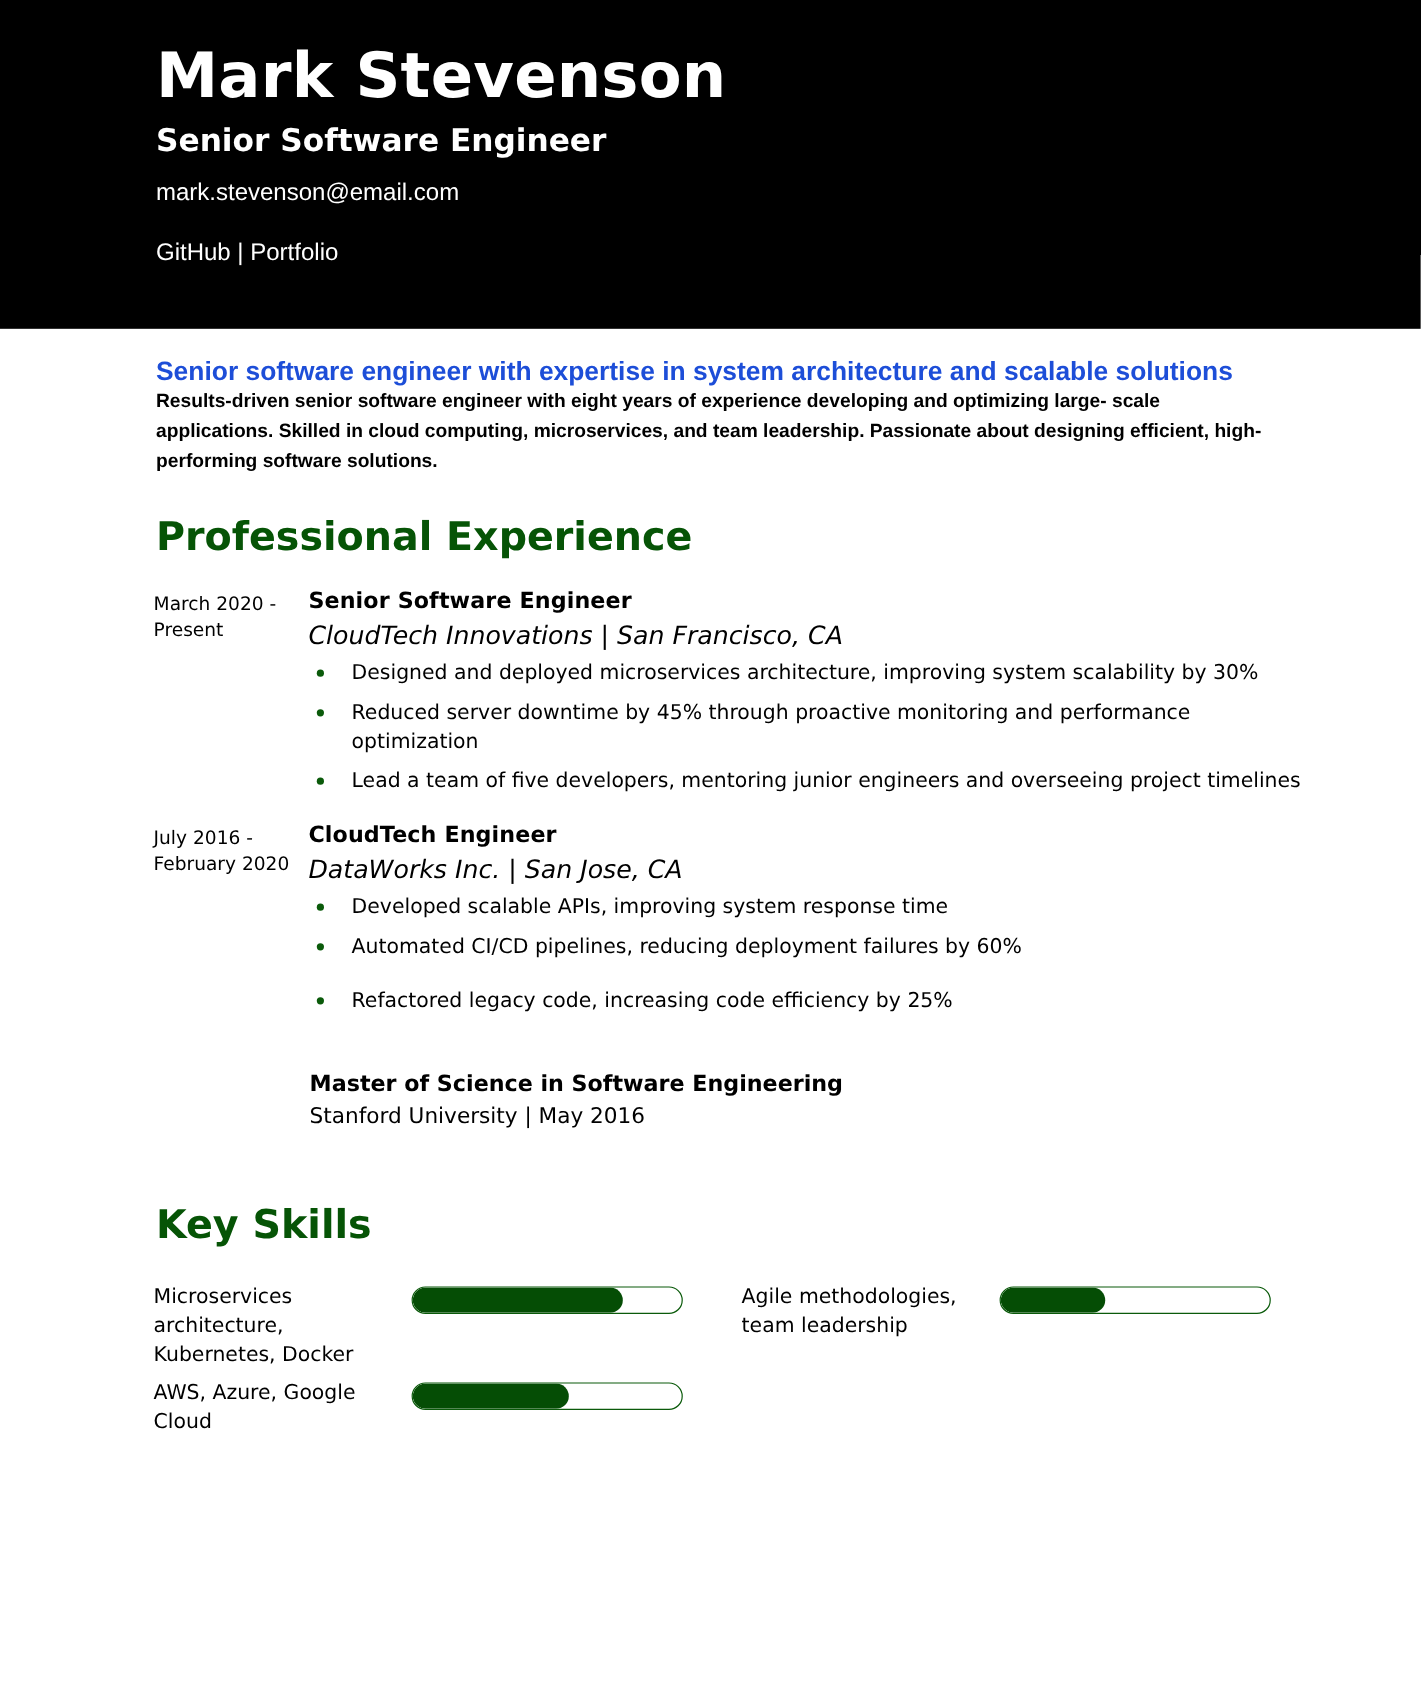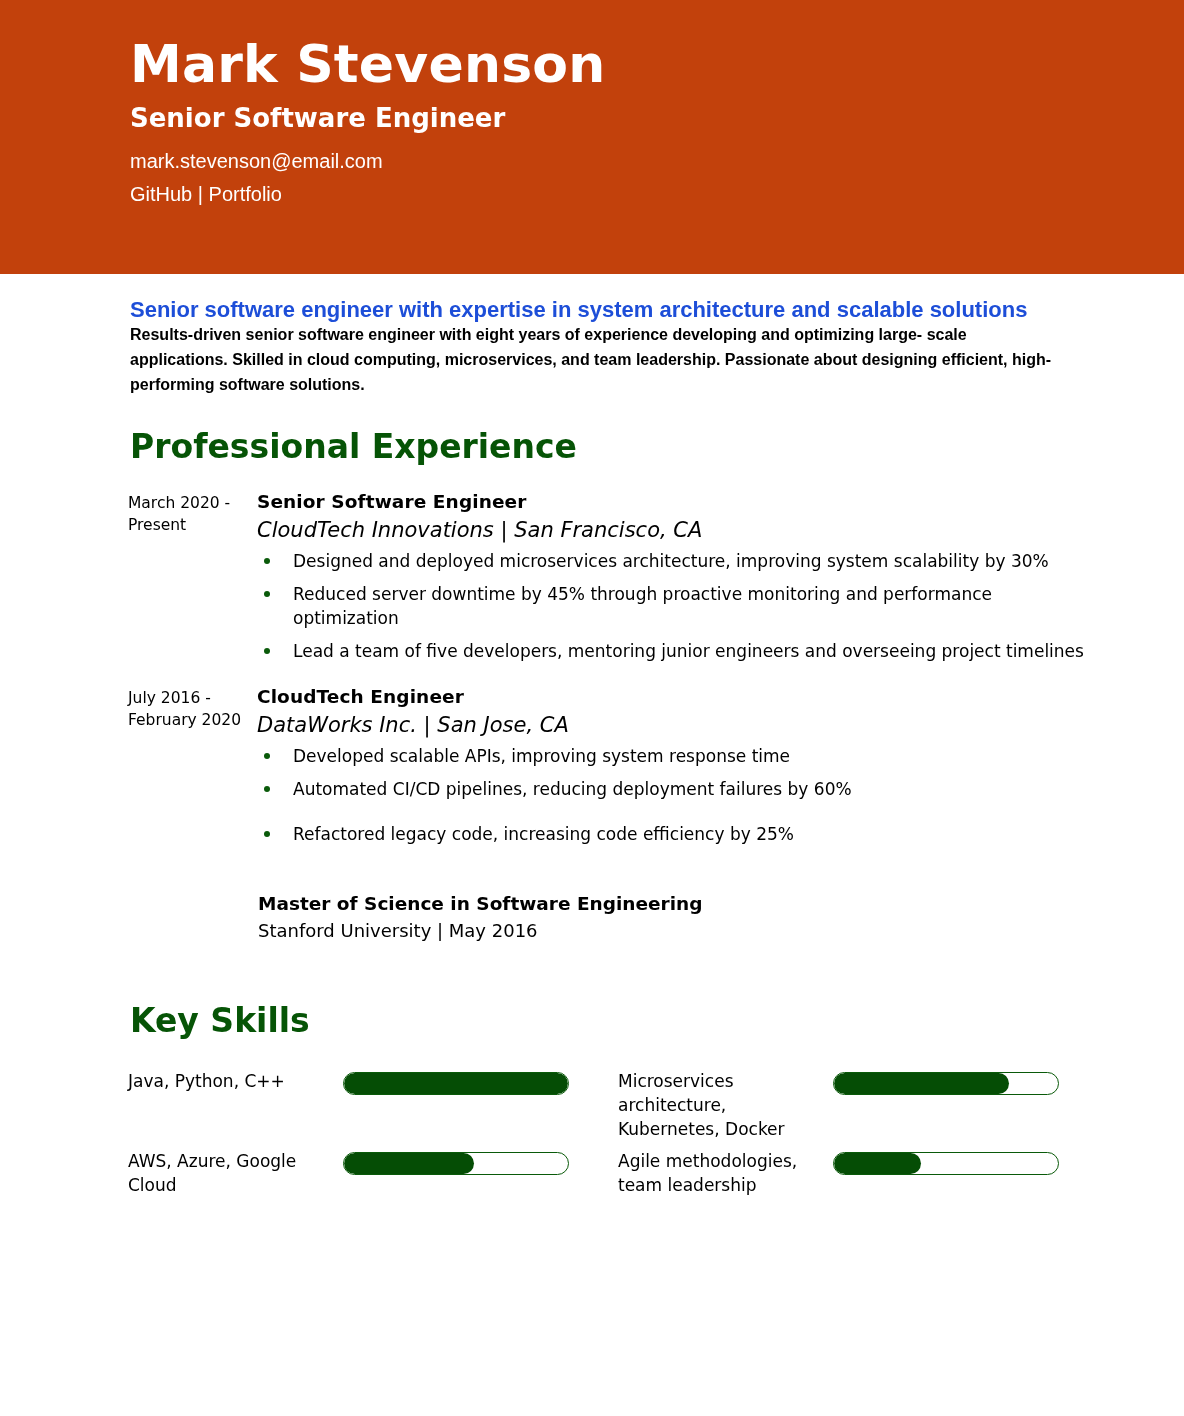--- a/index.html
+++ b/index.html
@@ -48,21 +48,21 @@
     font-family: "Liberation Sans", sans-serif;
     font-size: 20px;
     line-height: 31px;
     color: #ffffff;
   }
   .links-line {
     font-family: "Liberation Sans", sans-serif;
     font-size: 20px;
     line-height: 28px;
     color: #ffffff;
-    margin-top: 3px;
+    margin-top: 20px;
   }
 
   
   .body-wrap {
     padding: 0 0 0 0;
   }
 
   .summary {
     padding: 24px 130px 0 130px;
   }
@@ -223,21 +223,21 @@
     bottom: 0;
     background: #054d05;
     border-radius: 12px;
   }
 </style>
 </head>
 <body>
 
 <div class="page">
 
-  <div class="header" style="background: #c2410c;">
+  <div class="header" style="background: #000000;">
     <div class="name">Mark Stevenson</div>
     <div class="job-title">Senior Software Engineer</div>
     <div class="contact-line">mark.stevenson@email.com</div>
     <div class="links-line">GitHub | Portfolio</div>
   </div>
 
   <div class="body-wrap">
 
     <div class="summary">
       <div class="summary-head">Senior software engineer with expertise in system architecture and scalable solutions</div>
@@ -285,45 +285,39 @@
         <div class="edu-degree">Master of Science in Software Engineering</div>
         <div class="edu-school">Stanford University | May 2016</div>
       </div>
     </div>
 
     <div class="skills-section">
       <div class="section-title" style="color: rgb(6, 84, 6);">Key Skills</div>
 
       <div class="skills-grid">
 
-        <div class="skill-cell">
-          <div class="skill-label">Java, Python, C++</div>
-          <div class="skill-bar" style="border-color: rgb(10, 90, 10);">
-            <div class="skill-bar-fill" style="width: 100%; background: rgb(5, 77, 5);"></div>
-          </div>
-        </div>
 
         <div class="skill-cell">
           <div class="skill-label">Microservices architecture, Kubernetes, Docker</div>
           <div class="skill-bar" style="border-color: rgb(10, 90, 10);">
             <div class="skill-bar-fill" style="width: 78%; background: rgb(5, 77, 5);"></div>
           </div>
         </div>
 
         <div class="skill-cell">
+          <div class="skill-label">Agile methodologies, team leadership</div>
+          <div class="skill-bar" style="border-color: rgb(10, 90, 10);">
+            <div class="skill-bar-fill" style="width: 39%; background: rgb(5, 77, 5);"></div>
+          </div>
+        </div>
+
+        <div class="skill-cell">
           <div class="skill-label">AWS, Azure, Google Cloud</div>
           <div class="skill-bar" style="border-color: rgb(10, 90, 10);">
             <div class="skill-bar-fill" style="width: 58%; background: rgb(5, 77, 5);"></div>
           </div>
         </div>
 
-        <div class="skill-cell">
-          <div class="skill-label">Agile methodologies, team leadership</div>
-          <div class="skill-bar" style="border-color: rgb(10, 90, 10);">
-            <div class="skill-bar-fill" style="width: 39%; background: rgb(5, 77, 5);"></div>
-          </div>
-        </div>
-
       </div>
     </div>
 
   </div>
 </div>
 
 </body></html>

